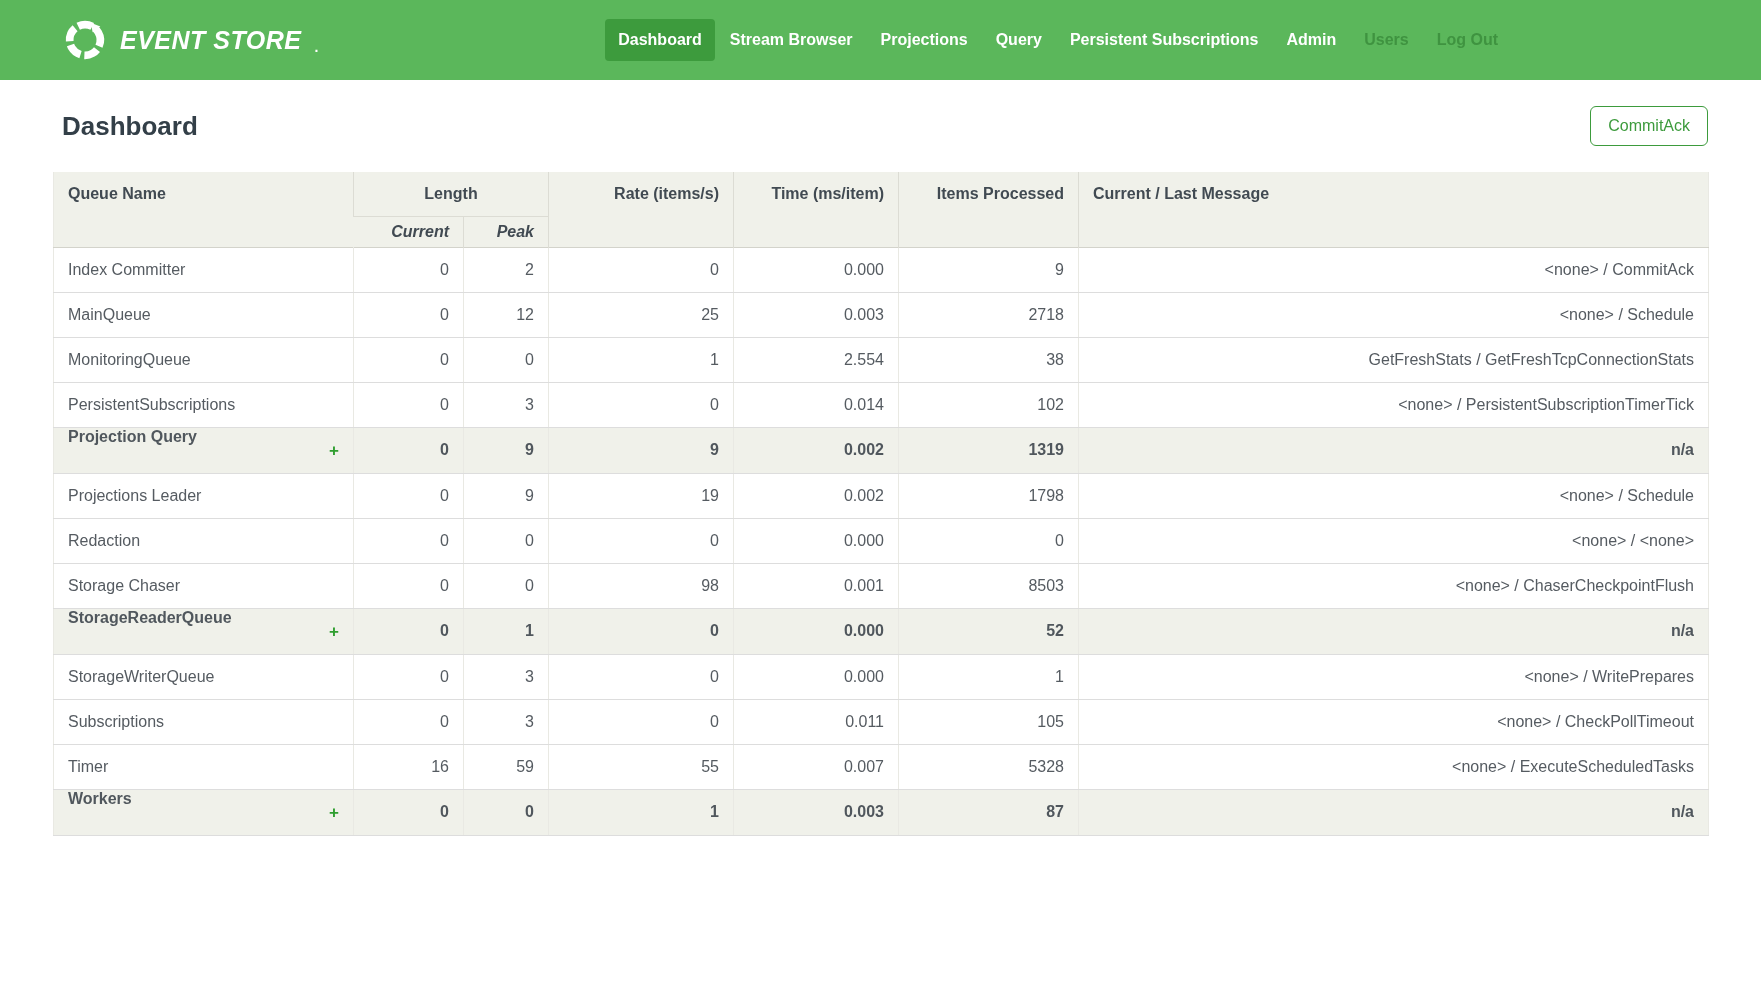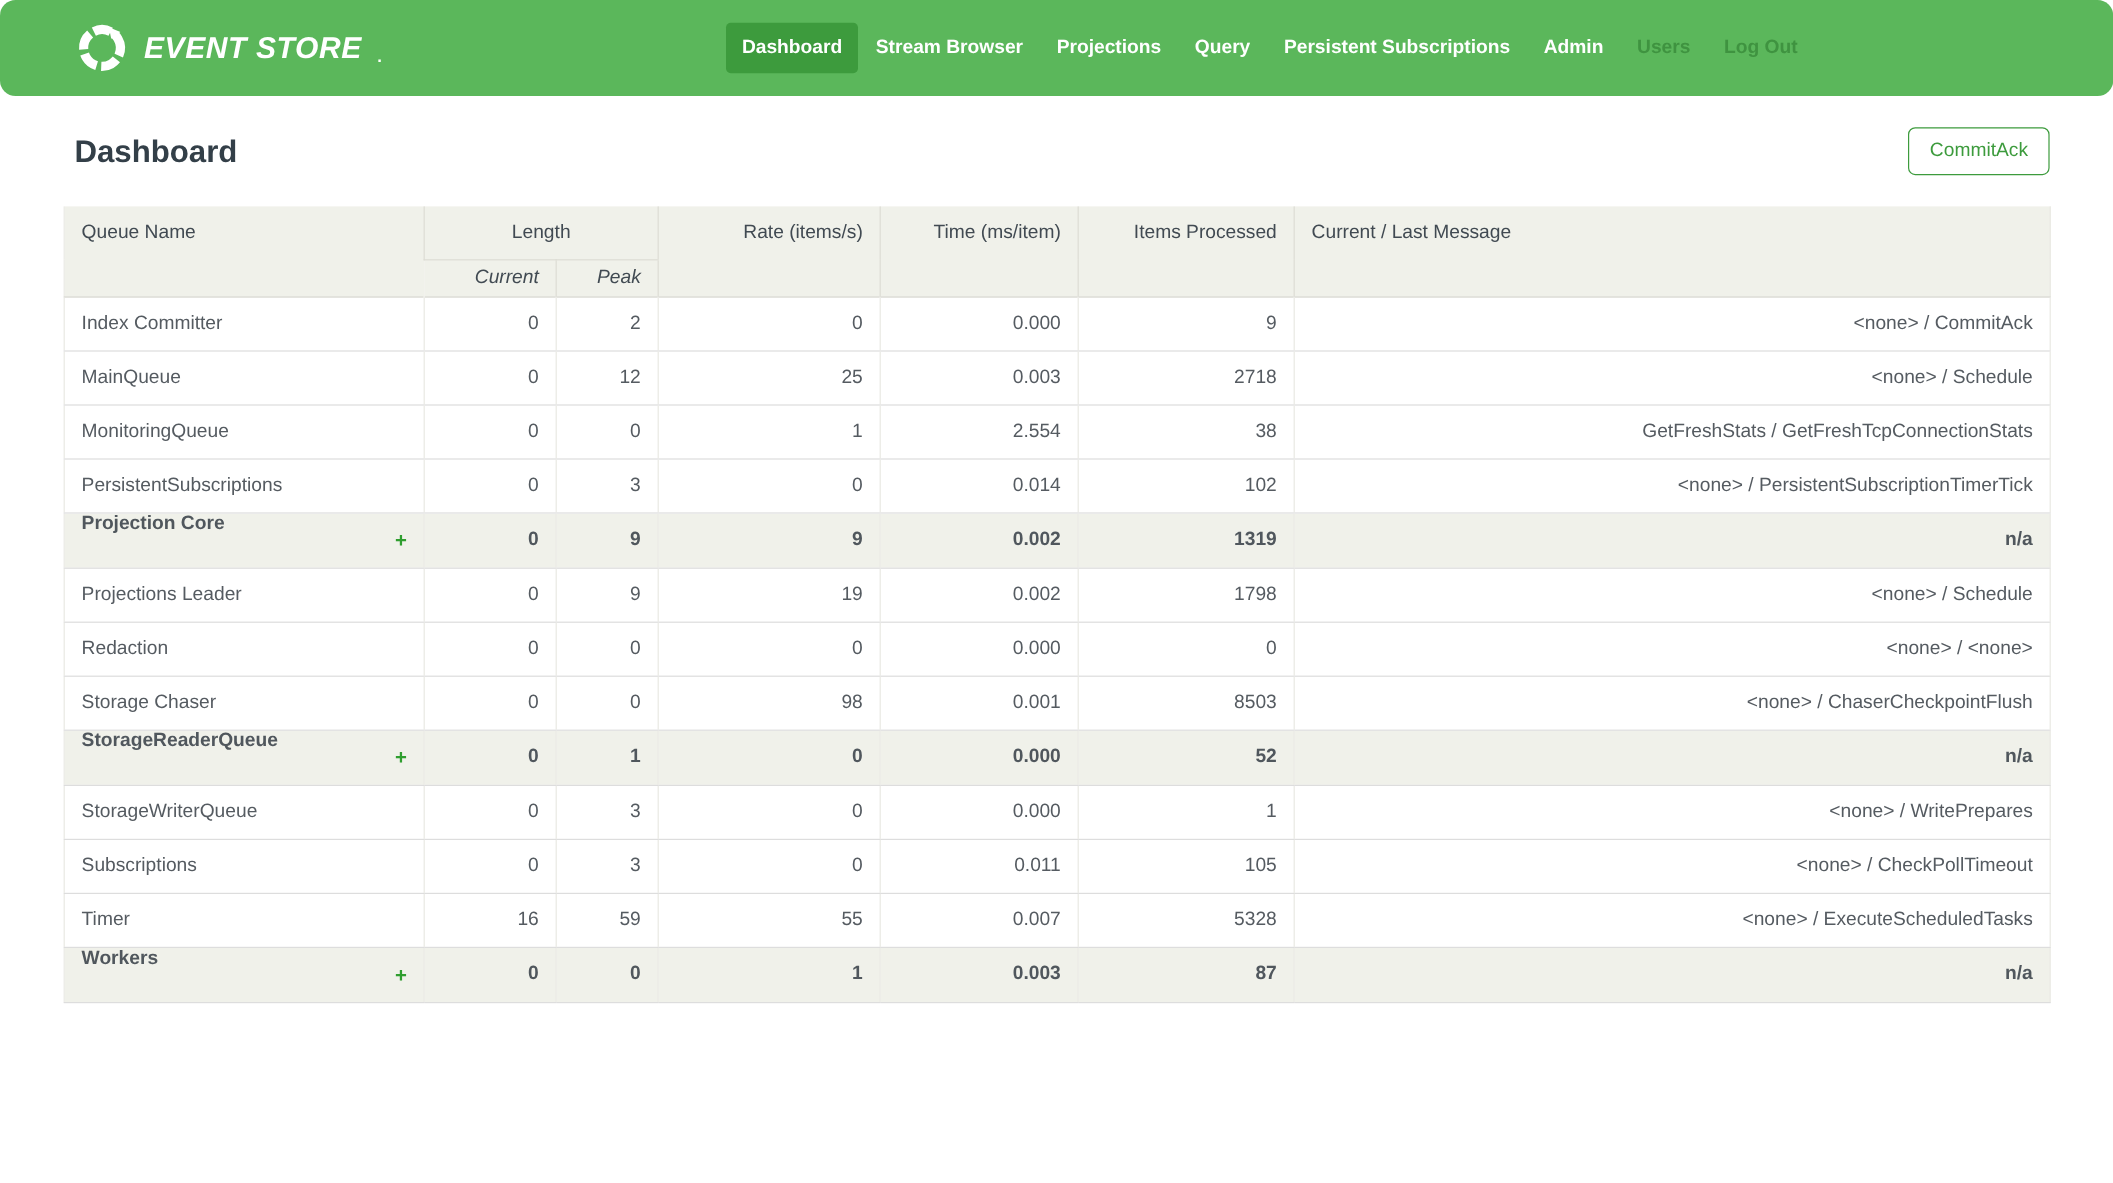--- a/index.html
+++ b/index.html
@@ -19,21 +19,21 @@
   html,body{margin:0;padding:0;}
   body{
     width:1761px;height:986px;background:#ffffff;
     font-family:"Liberation Sans", sans-serif;
     overflow:hidden;
   }
 
   
   .app-header{
     height:80px;background:var(--green);
-    display:flex;align-items:center;border-radius:13px;
+    display:flex;align-items:center;
   }
   .brand{display:flex;align-items:center;gap:12px;margin-left:62px;}
   .brand .logo{display:flex;align-items:center;}
   .brand-text{
     color:#fff;font-size:25px;font-weight:bold;font-style:italic;
     letter-spacing:.5px;white-space:nowrap;
   }
   .brand-dot{color:#fff;font-size:14px;font-weight:bold;align-self:flex-end;margin:0 0 8px 1px;}
   .main-nav{
     display:flex;align-items:center;gap:2px;
@@ -61,21 +61,21 @@
   }
 
   
   table.queue-table{
     width:1655px;margin:0 53px;border-collapse:collapse;table-layout:fixed;
     font-size:16px;color:var(--body-text);
     border-left:1px solid var(--col-border);
     border-right:1px solid var(--col-border);
   }
   thead th{
-    background:var(--head-bg);color:var(--head-text);font-weight:normal;
+    background:var(--head-bg);color:var(--head-text);font-weight:bold;
     border-left:1px solid var(--head-border);
   }
   thead th:first-child{border-left:none;}
   thead{border-bottom:1px solid #d3d3cb;}
   .th-name{text-align:left;padding:13px 14px 0 14px;vertical-align:top;}
   .th-span{text-align:right;padding:13px 14px 0 14px;vertical-align:top;}
   .th-msg{text-align:left;padding:13px 30px 0 14px;vertical-align:top;}
   .th-length{
     text-align:center;padding:13px 14px 0 14px;vertical-align:top;height:44px;
     border-bottom:1px solid var(--head-border);
@@ -189,21 +189,21 @@
         <tr>
           <td class="col-name"><span>PersistentSubscriptions</span></td>
           <td class="col-num">0</td>
           <td class="col-num">3</td>
           <td class="col-num">0</td>
           <td class="col-num">0.014</td>
           <td class="col-num">102</td>
           <td class="col-msg">&lt;none&gt; / PersistentSubscriptionTimerTick</td>
         </tr>
         <tr class="group-row">
-          <td class="col-name"><span class="expand-plus">+</span><span>Projection Core</span></td>
+          <td class="col-name"><span class="expand-plus">+</span><span>Projection Query</span></td>
           <td class="col-num">0</td>
           <td class="col-num">9</td>
           <td class="col-num">9</td>
           <td class="col-num">0.002</td>
           <td class="col-num">1319</td>
           <td class="col-msg">n/a</td>
         </tr>
         <tr>
           <td class="col-name"><span>Projections Leader</span></td>
           <td class="col-num">0</td>

